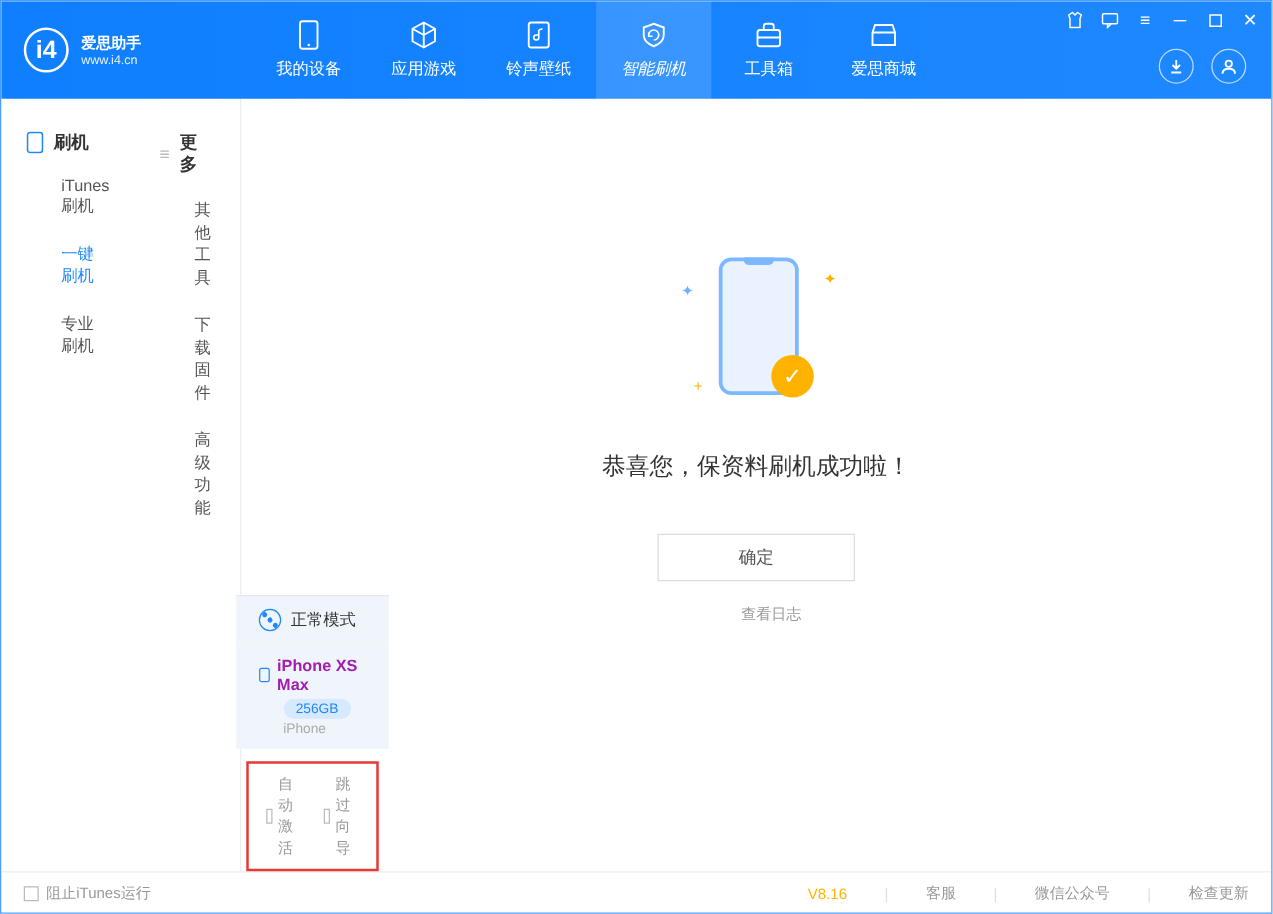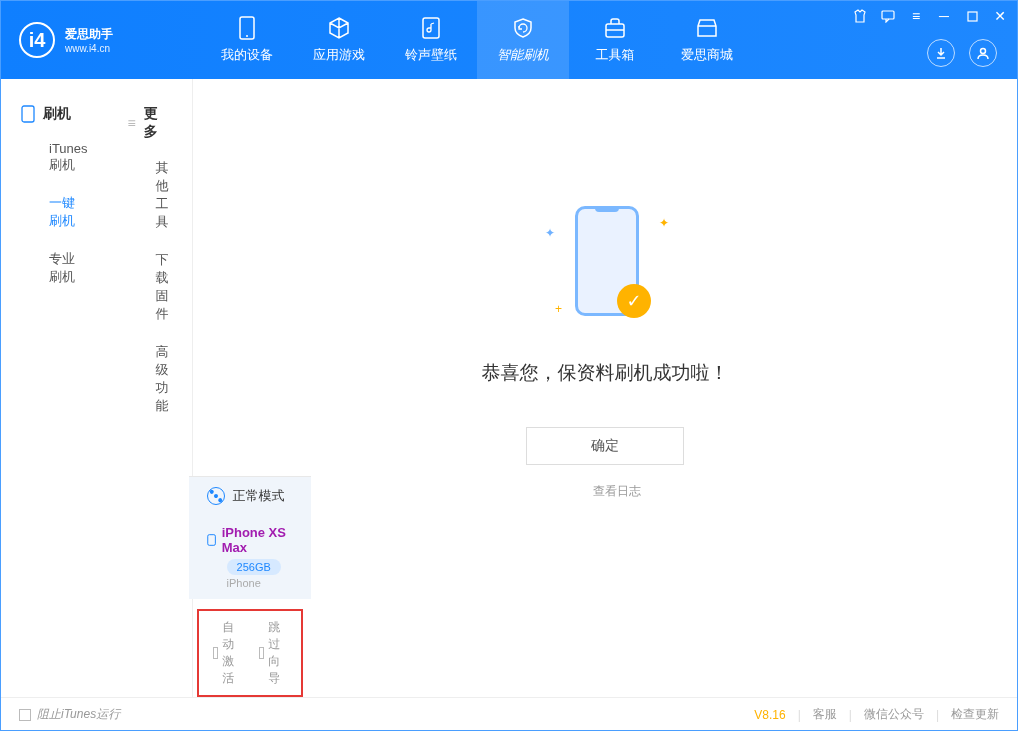--- a/index.html
+++ b/index.html
@@ -51,22 +51,22 @@
 .sparkle { position: absolute; color: #ffb300; font-size: 12px; }
 .sparkle.s1 { left: 20px; top: 30px; color: #6fb1ff; }
 .sparkle.s2 { right: 16px; top: 20px; }
 .sparkle.s3 { left: 30px; bottom: 20px; }
 
 .success-text { font-size: 19px; color: #333; margin-bottom: 41px; }
 .ok-btn { border: 1px solid #ddd; background: #fff; padding: 9px 64px; font-size: 14px; color: #555; cursor: pointer; margin-bottom: 18px; }
 .log-link { font-size: 12px; color: #999; cursor: pointer; margin-left: 24px; }
 
 .footer { height: 34px; border-top: 1px solid #eee; display: flex; align-items: center; padding: 0 18px; font-size: 12px; color: #999; }
-.footer-left { display: flex; align-items: center; gap: 6px; font-style: italic; }
-.footer-right { margin-left: auto; display: flex; align-items: center; gap: 12px; }
+.footer-left { display: flex; align-items: center; gap: 6px; }
+.footer-right { margin-left: auto; display: flex; align-items: center; gap: 30px; }
 .footer-sep { color: #ddd; }
 .footer-link { cursor: pointer; }
 .version { color: #ffb300; }
 </style>
 </head>
 <body>
 
 <div class="header">
   <div class="logo-area">
     <div class="logo-icon">i4</div>

